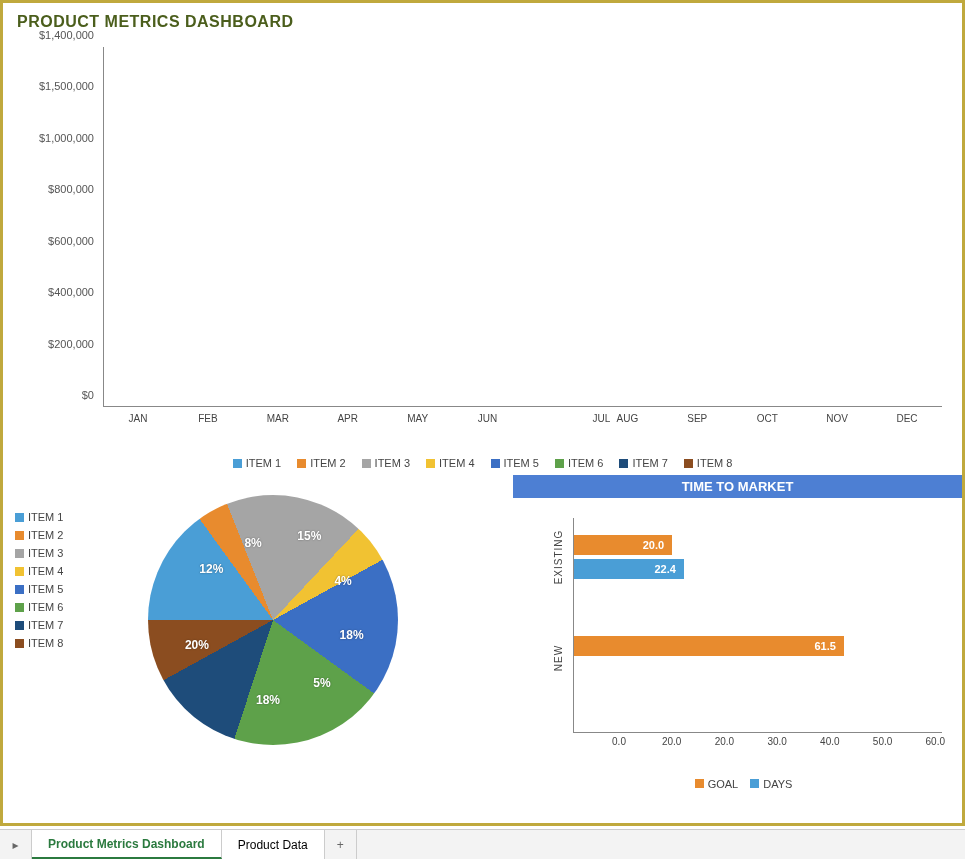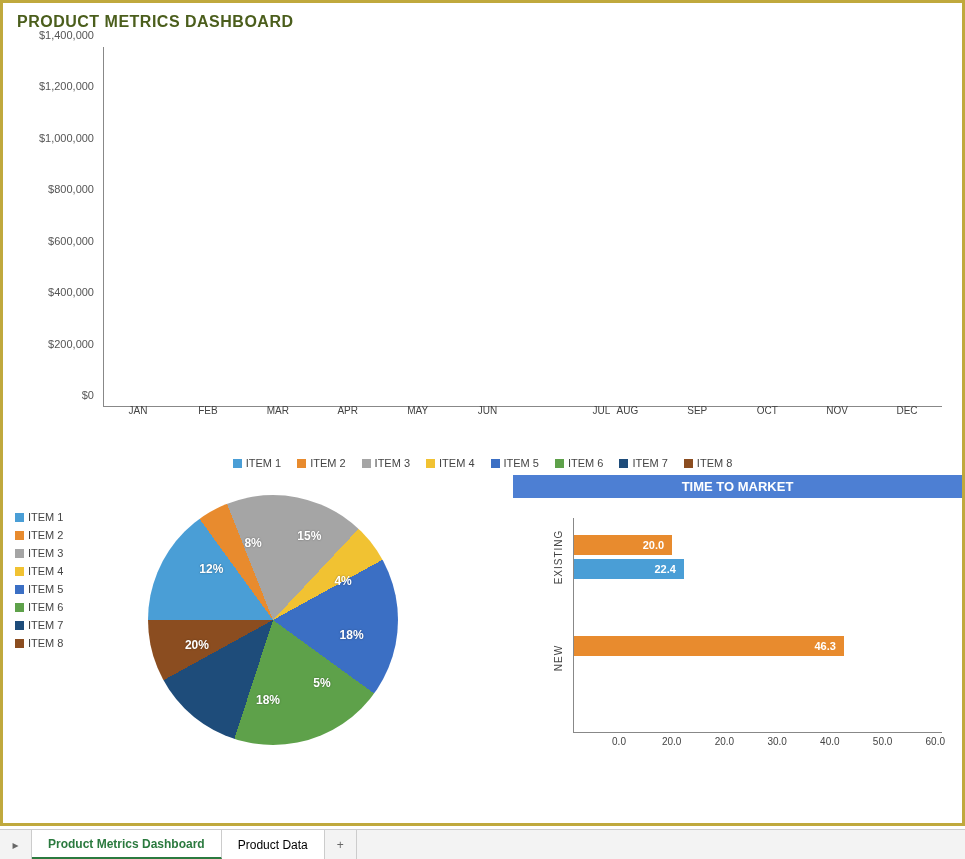--- a/index.html
+++ b/index.html
@@ -54,21 +54,21 @@
   .bars-area {
     position: absolute; left: 100px; right: 20px; top: 10px; bottom: 50px;
     border-left: 1px solid #888; border-bottom: 1px solid #888;
   }
   .bar-col {
     position: absolute; bottom: 0; width: 5.5%;
     display: flex; flex-direction: column-reverse;
   }
   .seg { width: 100%; }
   .x-labels {
-    position: absolute; left: 100px; right: 20px; bottom: 36px; height: 16px; text-align: right;
+    position: absolute; left: 100px; right: 20px; bottom: 28px; height: 16px; text-align: right;
   }
   .x-lab {
     position: absolute; font-size: 10px; color: #444;
     transform: translateX(-50%);
   }
   .bar-legend, .pie-legend {
     display: flex; flex-wrap: wrap; justify-content: center;
     gap: 16px; font-size: 11px; color: #444; padding: 0 0 6px 0;
   }
   .lg-item { display: flex; align-items: center; gap: 4px; }
@@ -144,21 +144,21 @@
   <div class="page-title">PRODUCT METRICS DASHBOARD</div>
 
   <div class="bar-chart">
     <div class="y-axis" id="yaxis">
         <div class="y-tick" style="bottom: 0%;">$0</div>
         <div class="y-tick" style="bottom: 14.2857%;">$200,000</div>
         <div class="y-tick" style="bottom: 28.5714%;">$400,000</div>
         <div class="y-tick" style="bottom: 42.8571%;">$600,000</div>
         <div class="y-tick" style="bottom: 57.1429%;">$800,000</div>
         <div class="y-tick" style="bottom: 71.4286%;">$1,000,000</div>
-        <div class="y-tick" style="bottom: 85.7143%;">$1,200,000</div>
+        <div class="y-tick" style="bottom: 85.7143%;">$1,500,000</div>
         <div class="y-tick" style="bottom: 100%;">$1,400,000</div>
       </div>
     <div class="bars-area" id="bars">
         <div class="bar-col" style="left: 1.83333%;">
           <div class="seg" style="height: 2.85714%; background: rgb(74, 158, 214);"></div>
           <div class="seg" style="height: 2.14286%; background: rgb(232, 139, 46);"></div>
           <div class="seg" style="height: 15.7143%; background: rgb(165, 165, 165);"></div>
           <div class="seg" style="height: 2.14286%; background: rgb(241, 194, 50);"></div>
           <div class="seg" style="height: 17.1429%; background: rgb(59, 111, 196);"></div>
           <div class="seg" style="height: 15.7143%; background: rgb(94, 161, 74);"></div>
@@ -383,39 +383,40 @@
             <div class="hbar-group" style="top: 8%;">
               <div class="hbar" style="background: rgb(232, 139, 46); width: 26.6667%; margin-top: 0px;">
                 <span class="val">20.0</span>
               </div>
               <div class="hbar" style="background: rgb(74, 158, 214); width: 29.8667%; margin-top: 4px;">
                 <span class="val">22.4</span>
               </div>
             </div>
             <div class="hbar-group" style="top: 55%;">
               <div class="hbar" style="background: rgb(232, 139, 46); width: 73.3333%; margin-top: 0px;">
-                <span class="val">46.3</span>
+                <span class="val">61.5</span>
               </div>
             </div>
           </div>
         <div class="hx-labels" id="hxlabs">
             <div class="hx-lab" style="left: 0%;">0.0</div>
             <div class="hx-lab" style="left: 14.2857%;">20.0</div>
             <div class="hx-lab" style="left: 28.5714%;">20.0</div>
             <div class="hx-lab" style="left: 42.8571%;">30.0</div>
             <div class="hx-lab" style="left: 57.1429%;">40.0</div>
             <div class="hx-lab" style="left: 71.4286%;">50.0</div>
             <div class="hx-lab" style="left: 85.7143%;">60.0</div>
             <div class="hx-lab" style="left: 100%;">70.0</div>
           </div>
         <div id="hcats">
             <div class="hbar-cat" style="left: 40px; top: 59.2px;">EXISTING</div>
             <div class="hbar-cat" style="left: 40px; top: 160.25px;">NEW</div>
           </div>
       </div>
+      <div class="hlegend" id="hlegend"><span><span class="sw" style="background:#e88b2e;margin:0 4px 0 12px"></span>GOAL</span><span><span class="sw" style="background:#4a9ed6;margin:0 4px 0 12px"></span>DAYS</span></div>
     </div>
   </div>
 </div>
 
 <div class="tabs">
   <div class="tab-nav">▸</div>
   <div class="tab active">Product Metrics Dashboard</div>
   <div class="tab">Product Data</div>
   <div class="tab-add">+</div>
 </div>

